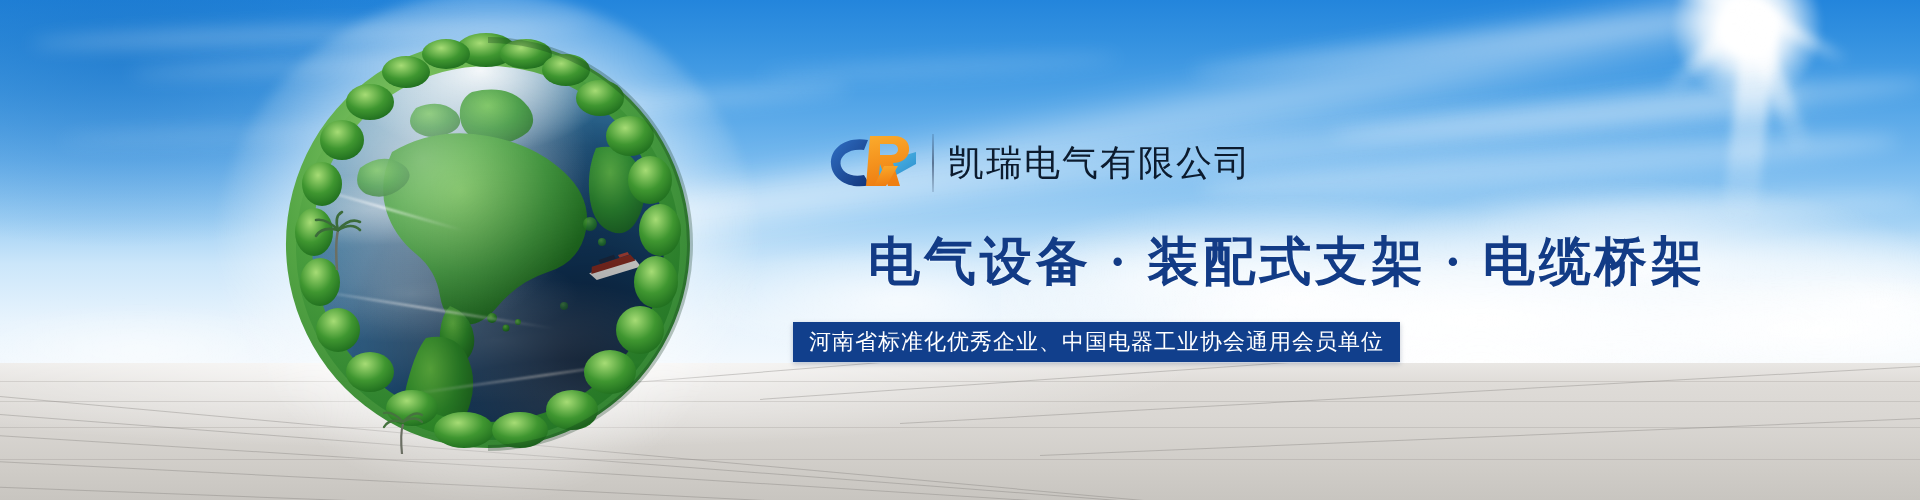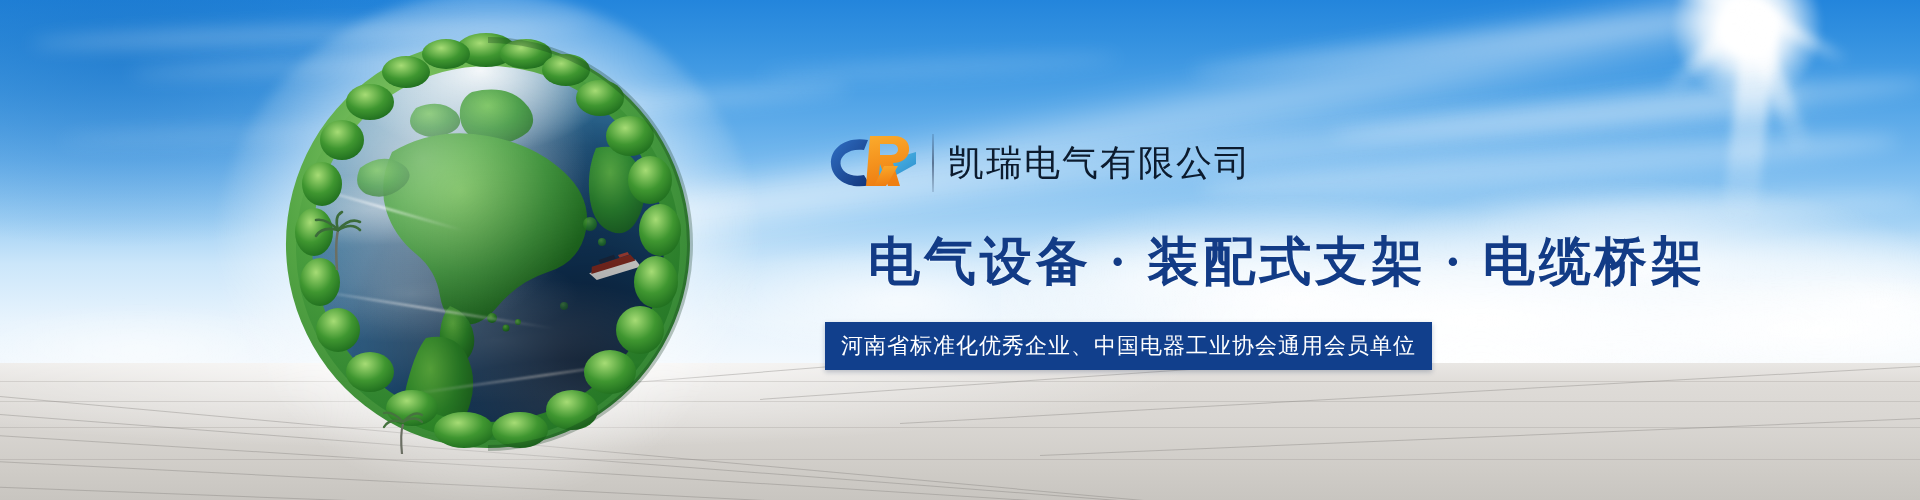--- a/index.html
+++ b/index.html
@@ -158,21 +158,21 @@
 
   .tagline{
     position:absolute; left:824px; top:230px; font-size:52px; line-height:64px;
     color:#123b86; letter-spacing:4px; white-space:nowrap;
     font-family:"Liberation Serif","DejaVu Serif",serif; font-weight:bold;
     text-shadow:0 1px 2px rgba(255,255,255,.55);
     margin-left:44px;
   }
 
   .ribbon{
-    position:absolute; left:825px; top:322px; height:48px;
+    position:absolute; left:793px; top:322px; height:40px;
     background:#113f8c; display:flex; align-items:center; padding:0 16px;
     box-shadow:0 2px 5px rgba(10,30,70,.25);
   }
   .ribbon-text{ color:#ffffff; font-size:22px; letter-spacing:1px; line-height:44px; white-space:nowrap;
     font-family:"Liberation Sans","DejaVu Sans",sans-serif; }
 </style>
 </head>
 <body>
 
 <div class="banner">

